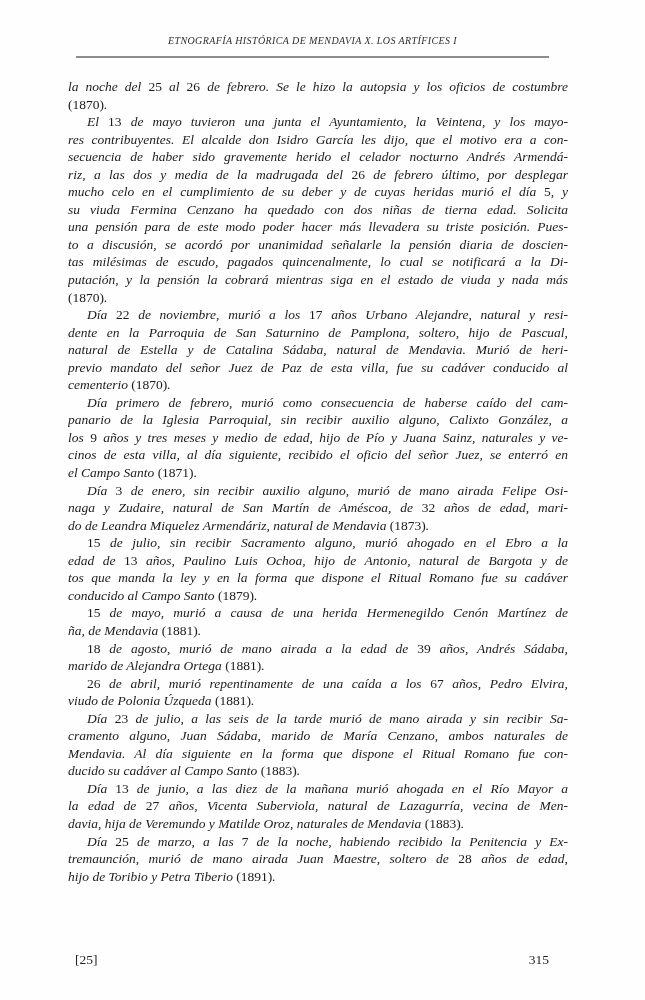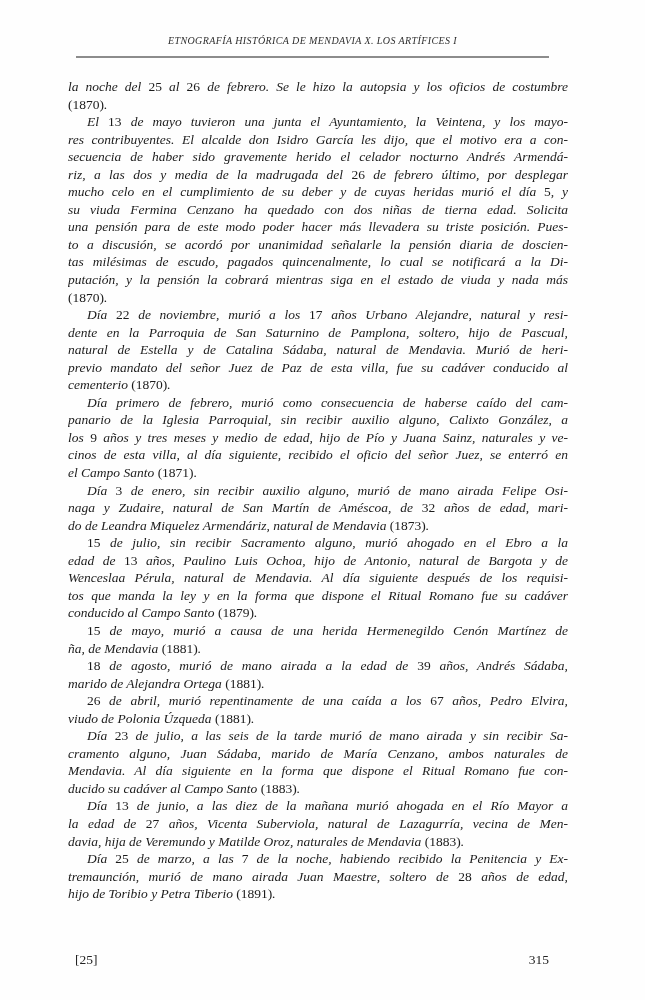--- a/index.html
+++ b/index.html
@@ -102,21 +102,20 @@
         <div class="line para-end">el Campo Santo <span class="rn">(1871)</span>.</div>
       </div>
       <div class="paragraph">
         <div class="line first-indent">Día <span class="rn">3</span> de enero, sin recibir auxilio alguno, murió de mano airada Felipe Osi-</div>
         <div class="line">naga y Zudaire, natural de San Martín de Améscoa, de <span class="rn">32</span> años de edad, mari-</div>
         <div class="line para-end">do de Leandra Miquelez Armendáriz, natural de Mendavia <span class="rn">(1873)</span>.</div>
       </div>
       <div class="paragraph">
         <div class="line first-indent"><span class="rn">15</span> de julio, sin recibir Sacramento alguno, murió ahogado en el Ebro a la</div>
         <div class="line">edad de <span class="rn">13</span> años, Paulino Luis Ochoa, hijo de Antonio, natural de Bargota y de</div>
-        <div class="line">Wenceslaa Pérula, natural de Mendavia. Al día siguiente después de los requisi-</div>
         <div class="line">tos que manda la ley y en la forma que dispone el Ritual Romano fue su cadáver</div>
         <div class="line para-end">conducido al Campo Santo <span class="rn">(1879)</span>.</div>
       </div>
       <div class="paragraph">
         <div class="line first-indent"><span class="rn">15</span> de mayo, murió a causa de una herida Hermenegildo Cenón Martínez de</div>
         <div class="line para-end">ña, de Mendavia <span class="rn">(1881)</span>.</div>
       </div>
       <div class="paragraph">
         <div class="line first-indent"><span class="rn">18</span> de agosto, murió de mano airada a la edad de <span class="rn">39</span> años, Andrés Sádaba,</div>
         <div class="line para-end">marido de Alejandra Ortega <span class="rn">(1881)</span>.</div>

